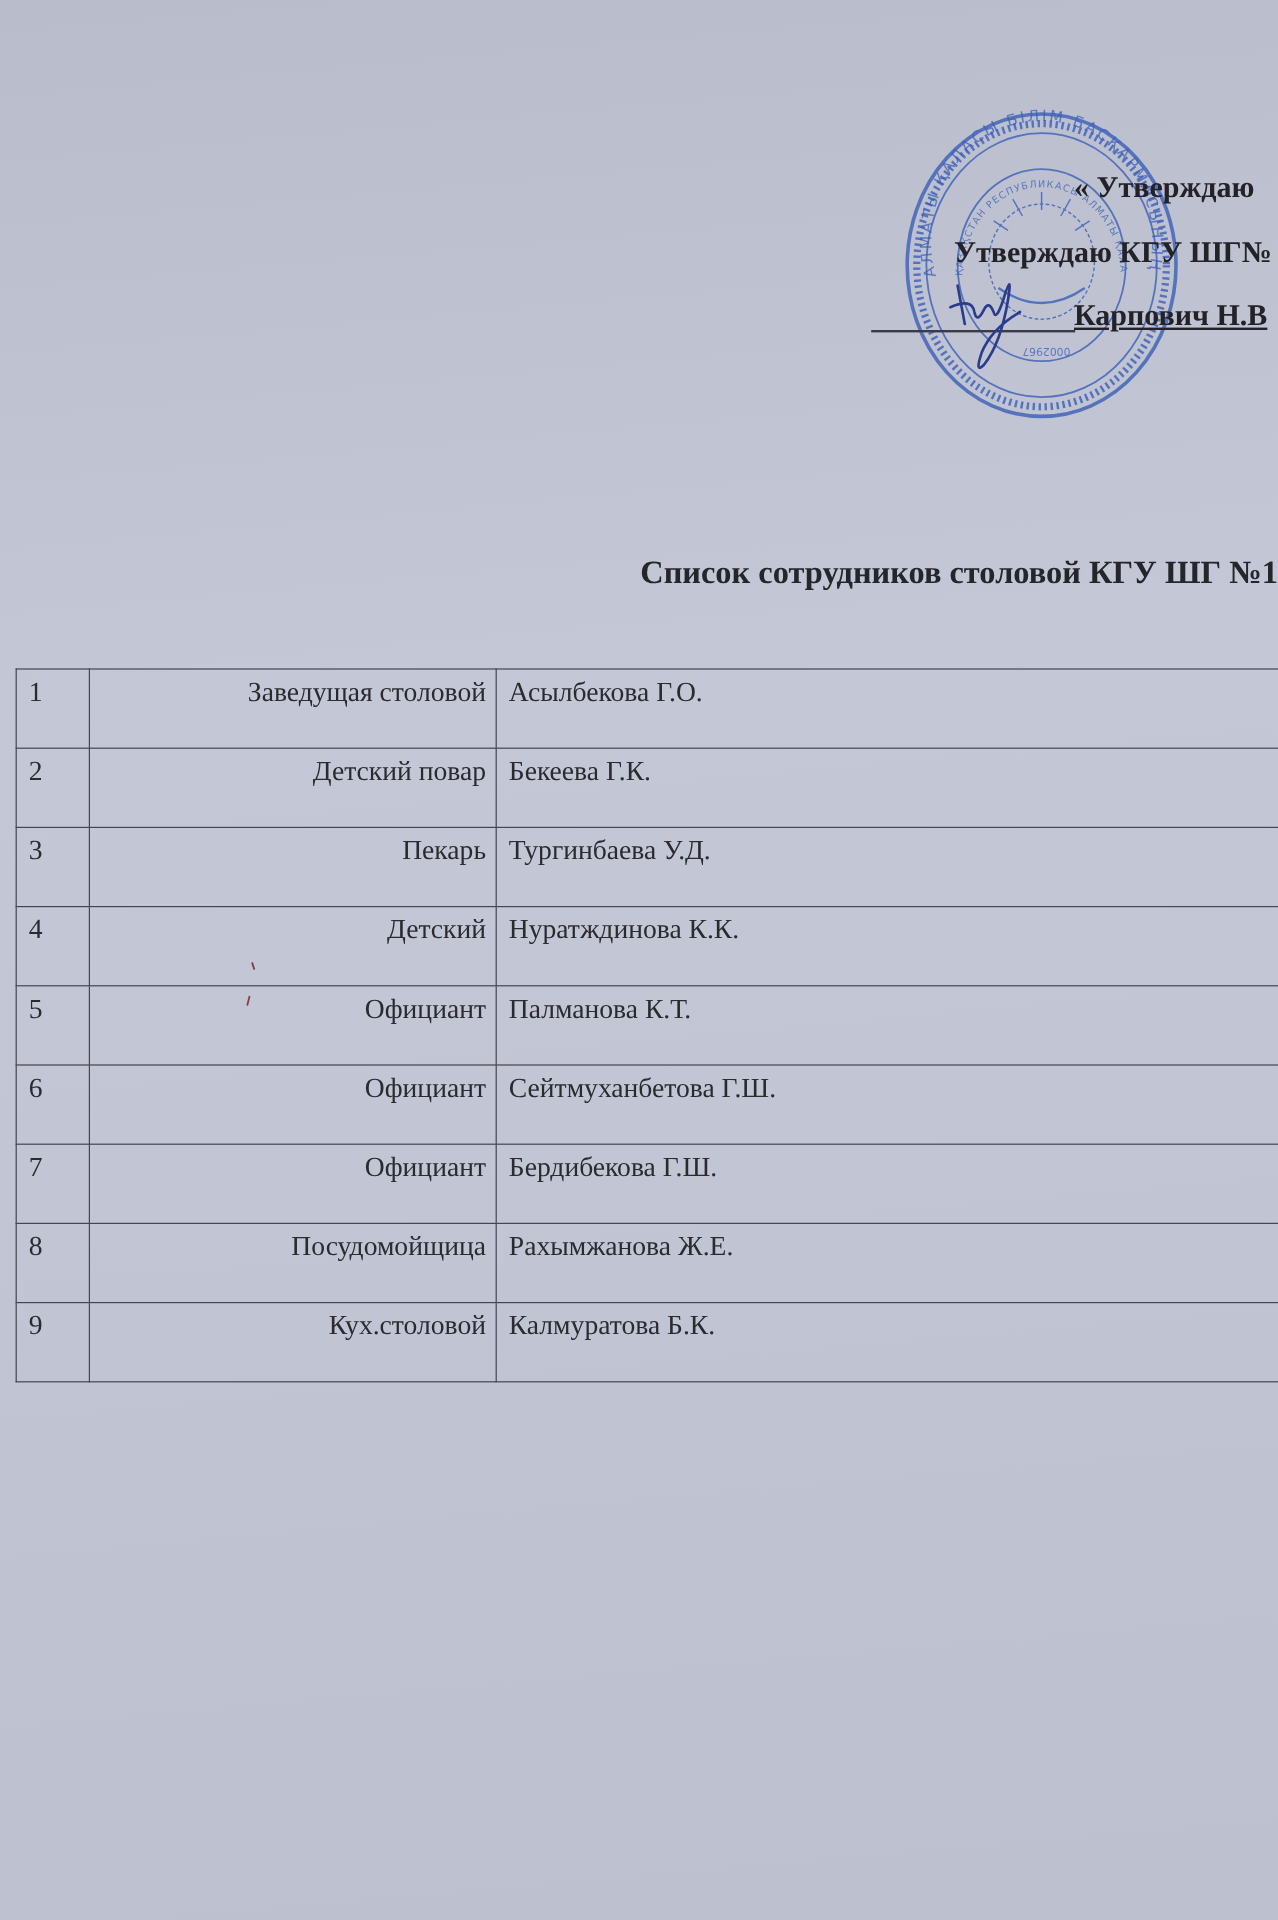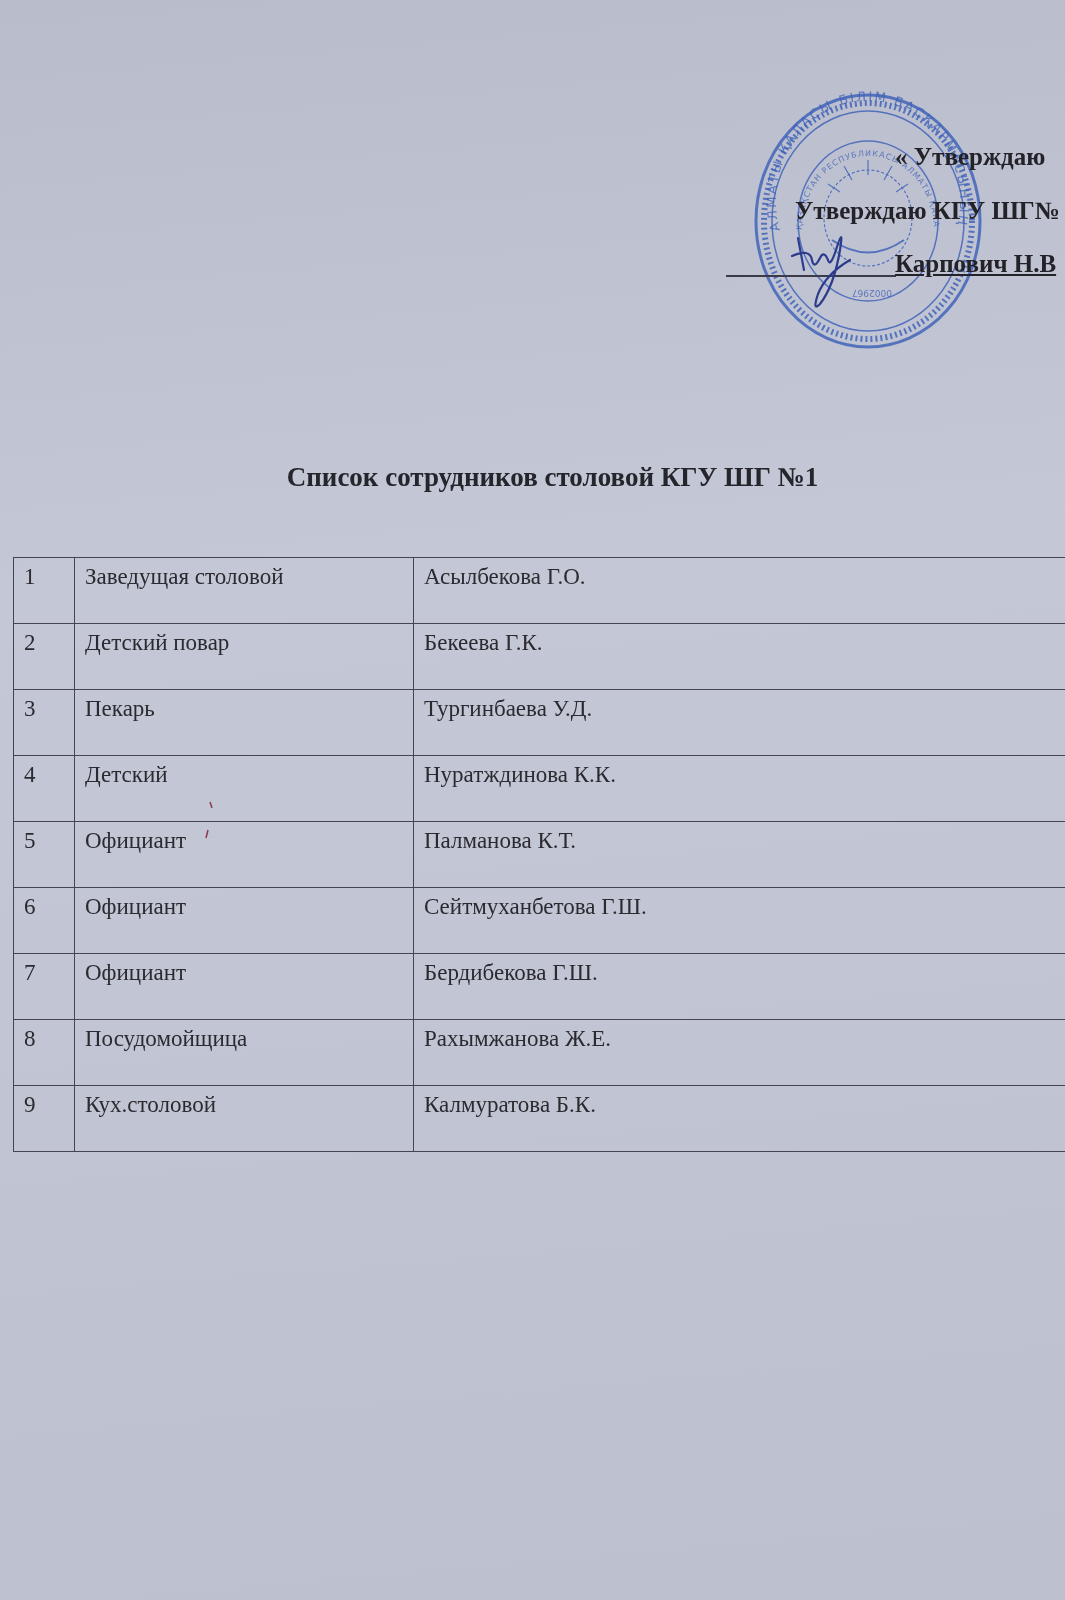--- a/index.html
+++ b/index.html
@@ -20,32 +20,32 @@
       position: absolute; font-weight: bold; font-size: 25px; color: #232228; white-space: nowrap;
     }
     .line1 { left: 895px; top: 143px; }
     .line2 { left: 795px; top: 197px; }
     .line3 { left: 895px; top: 250px; text-decoration: underline; }
     .sig-line {
       position: absolute; left: 726px; top: 275px; width: 170px; height: 1.5px; background: #3a3a48;
     }
     .signature { position: absolute; left: 790px; top: 220px; width: 70px; height: 90px; }
     .title {
-      position: absolute; left: 0; top: 462px; width: 1065px; text-align: center;
+      position: absolute; left: 0; top: 462px; width: 1065px; text-align: right;
       font-weight: bold; font-size: 27px; color: #25252c; padding-left: 40px; box-sizing: border-box;
     }
     table.staff {
       position: absolute; left: 13px; top: 557px; width: 1070px;
       border-collapse: collapse; font-size: 23px; color: #2a2a30;
     }
     table.staff td {
       border: 1.5px solid #45454f; height: 59px; vertical-align: top; padding: 6px 8px 0 10px;
     }
     td.num { width: 42px; padding-left: 18px; }
-    td.role { width: 320px; }
+    td.role { width: 320px; text-align: right; }
     .ink-mark { position: absolute; }
   </style>
 </head>
 <body>
 
 <svg class="stamp" viewBox="0 0 232 262">
   <defs>
     <path id="outerArc" d="M 28,140 A 92,100 0 1 1 204,140"></path>
     <path id="innerArc" d="M 50,140 A 66,74 0 1 1 182,140"></path>
     <path id="bottomArc" d="M 40,170 A 85,90 0 0 0 192,170"></path>

